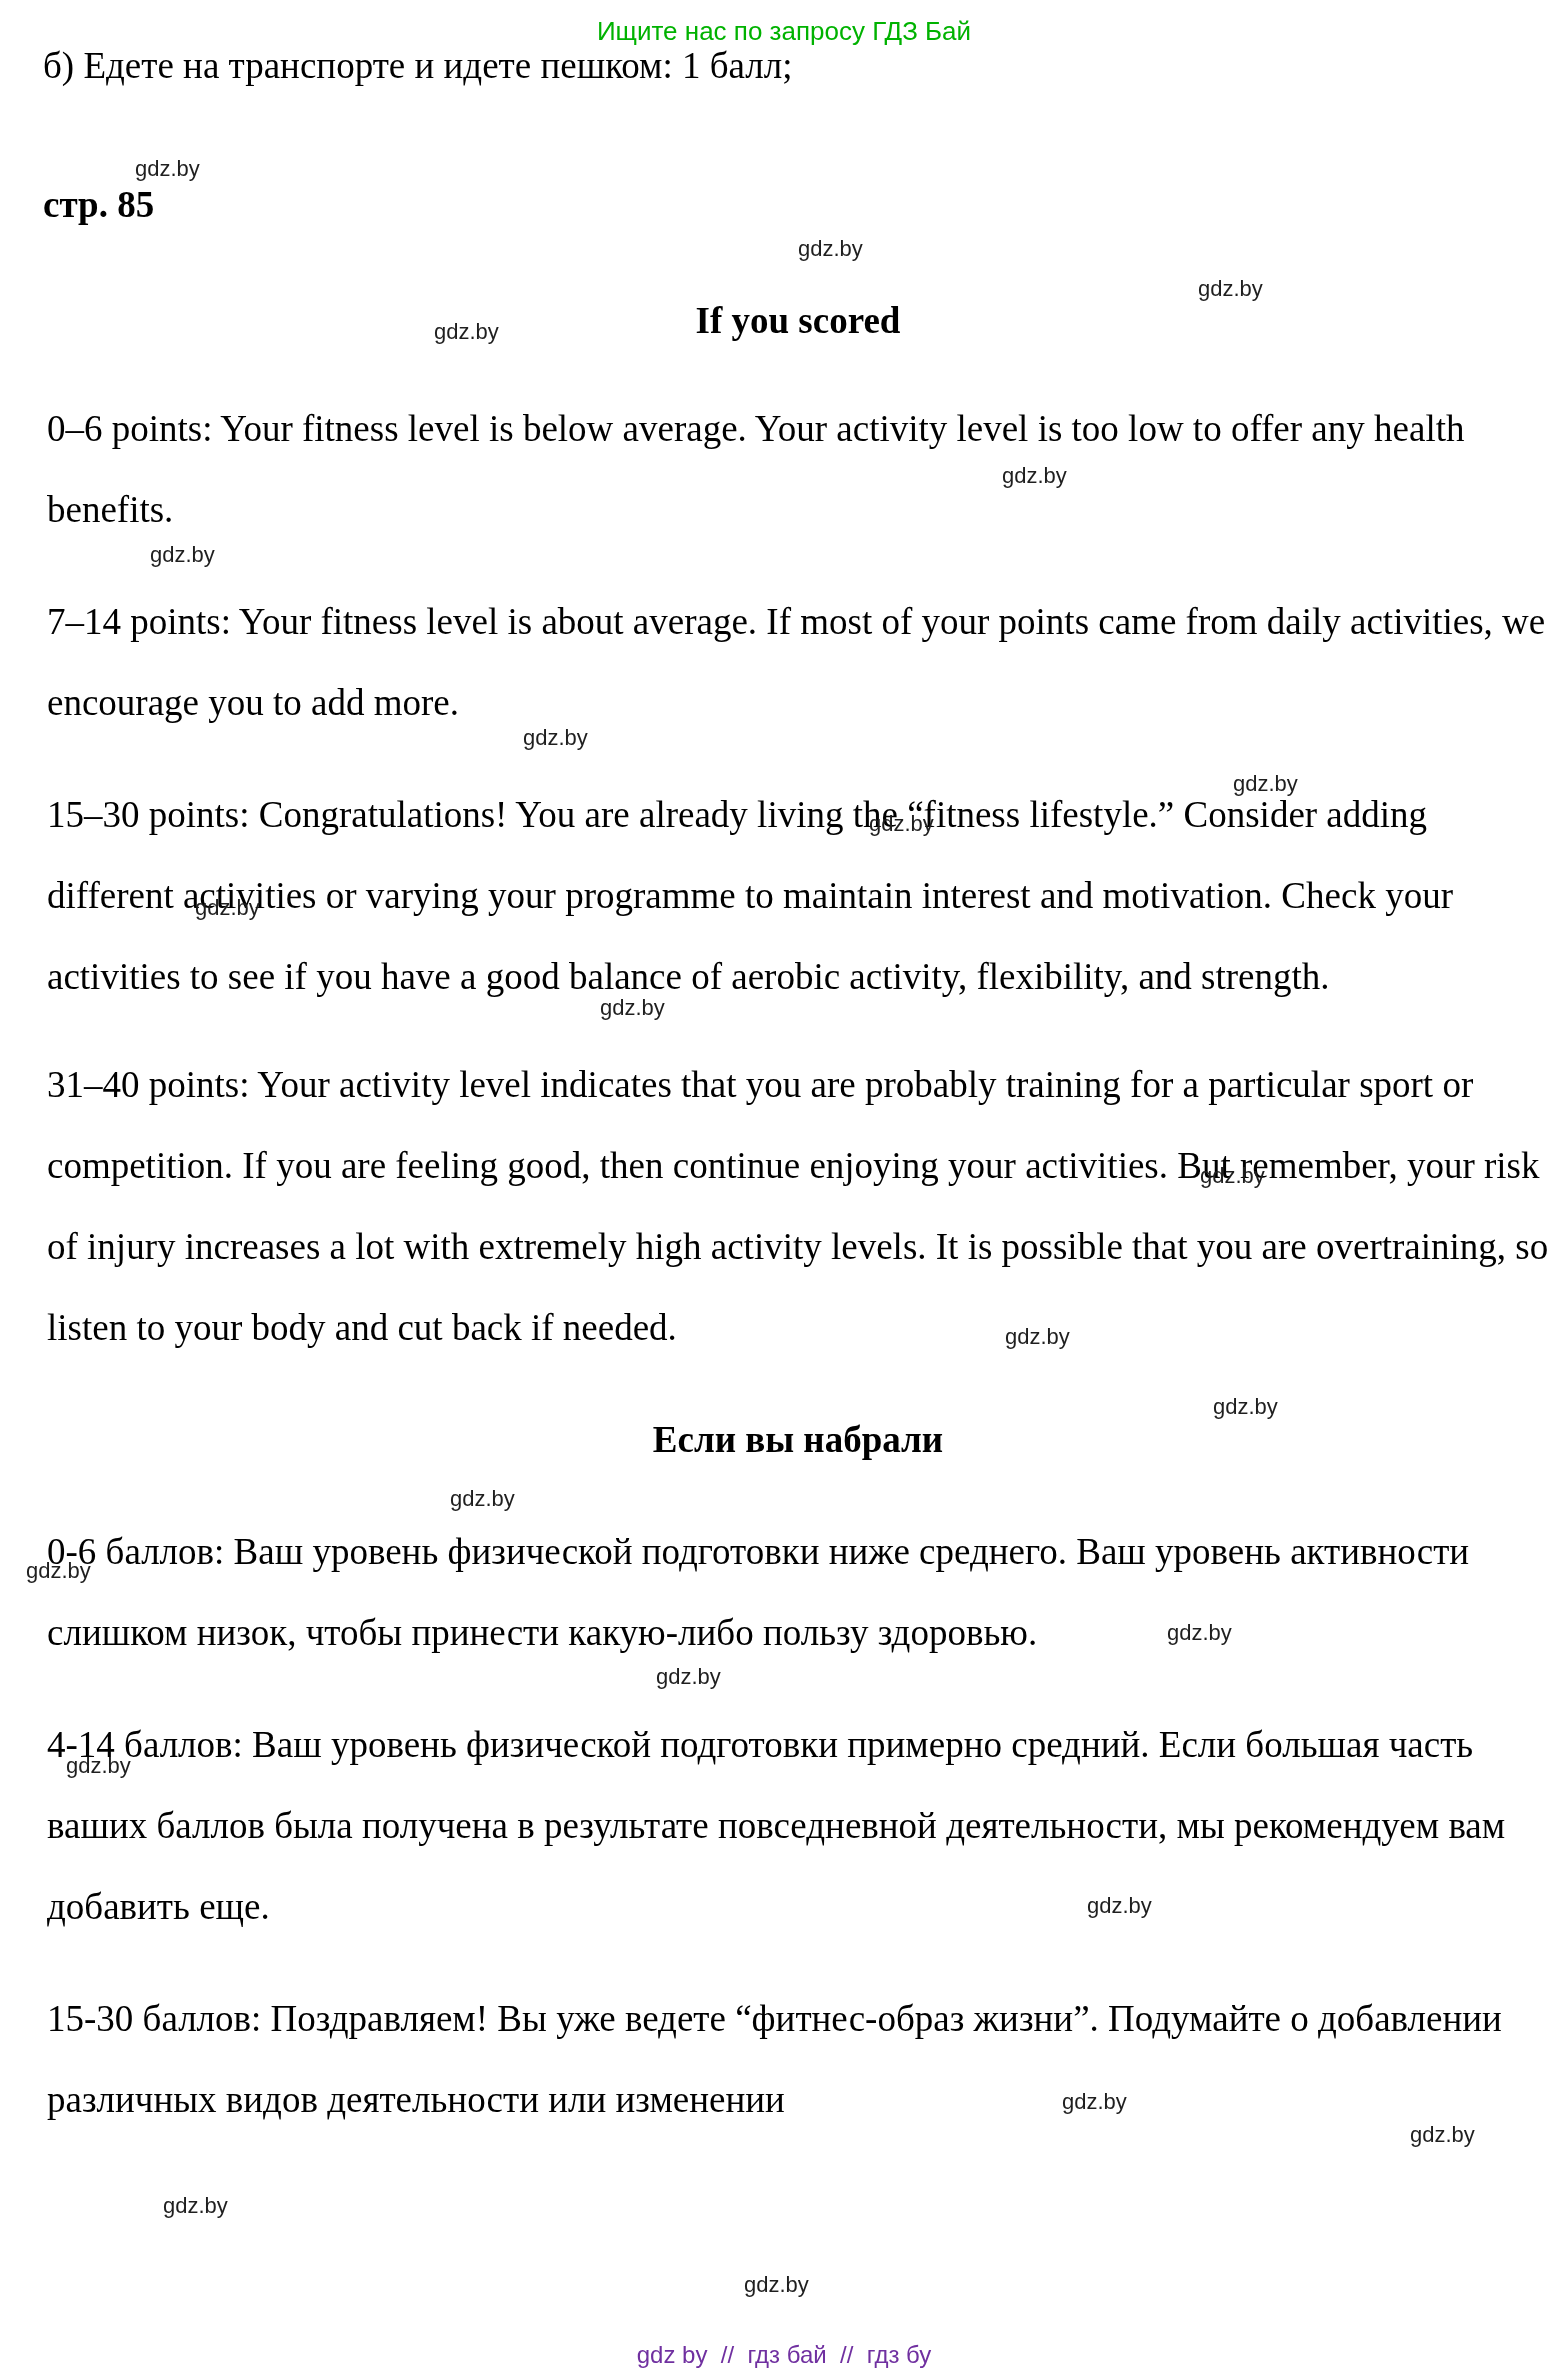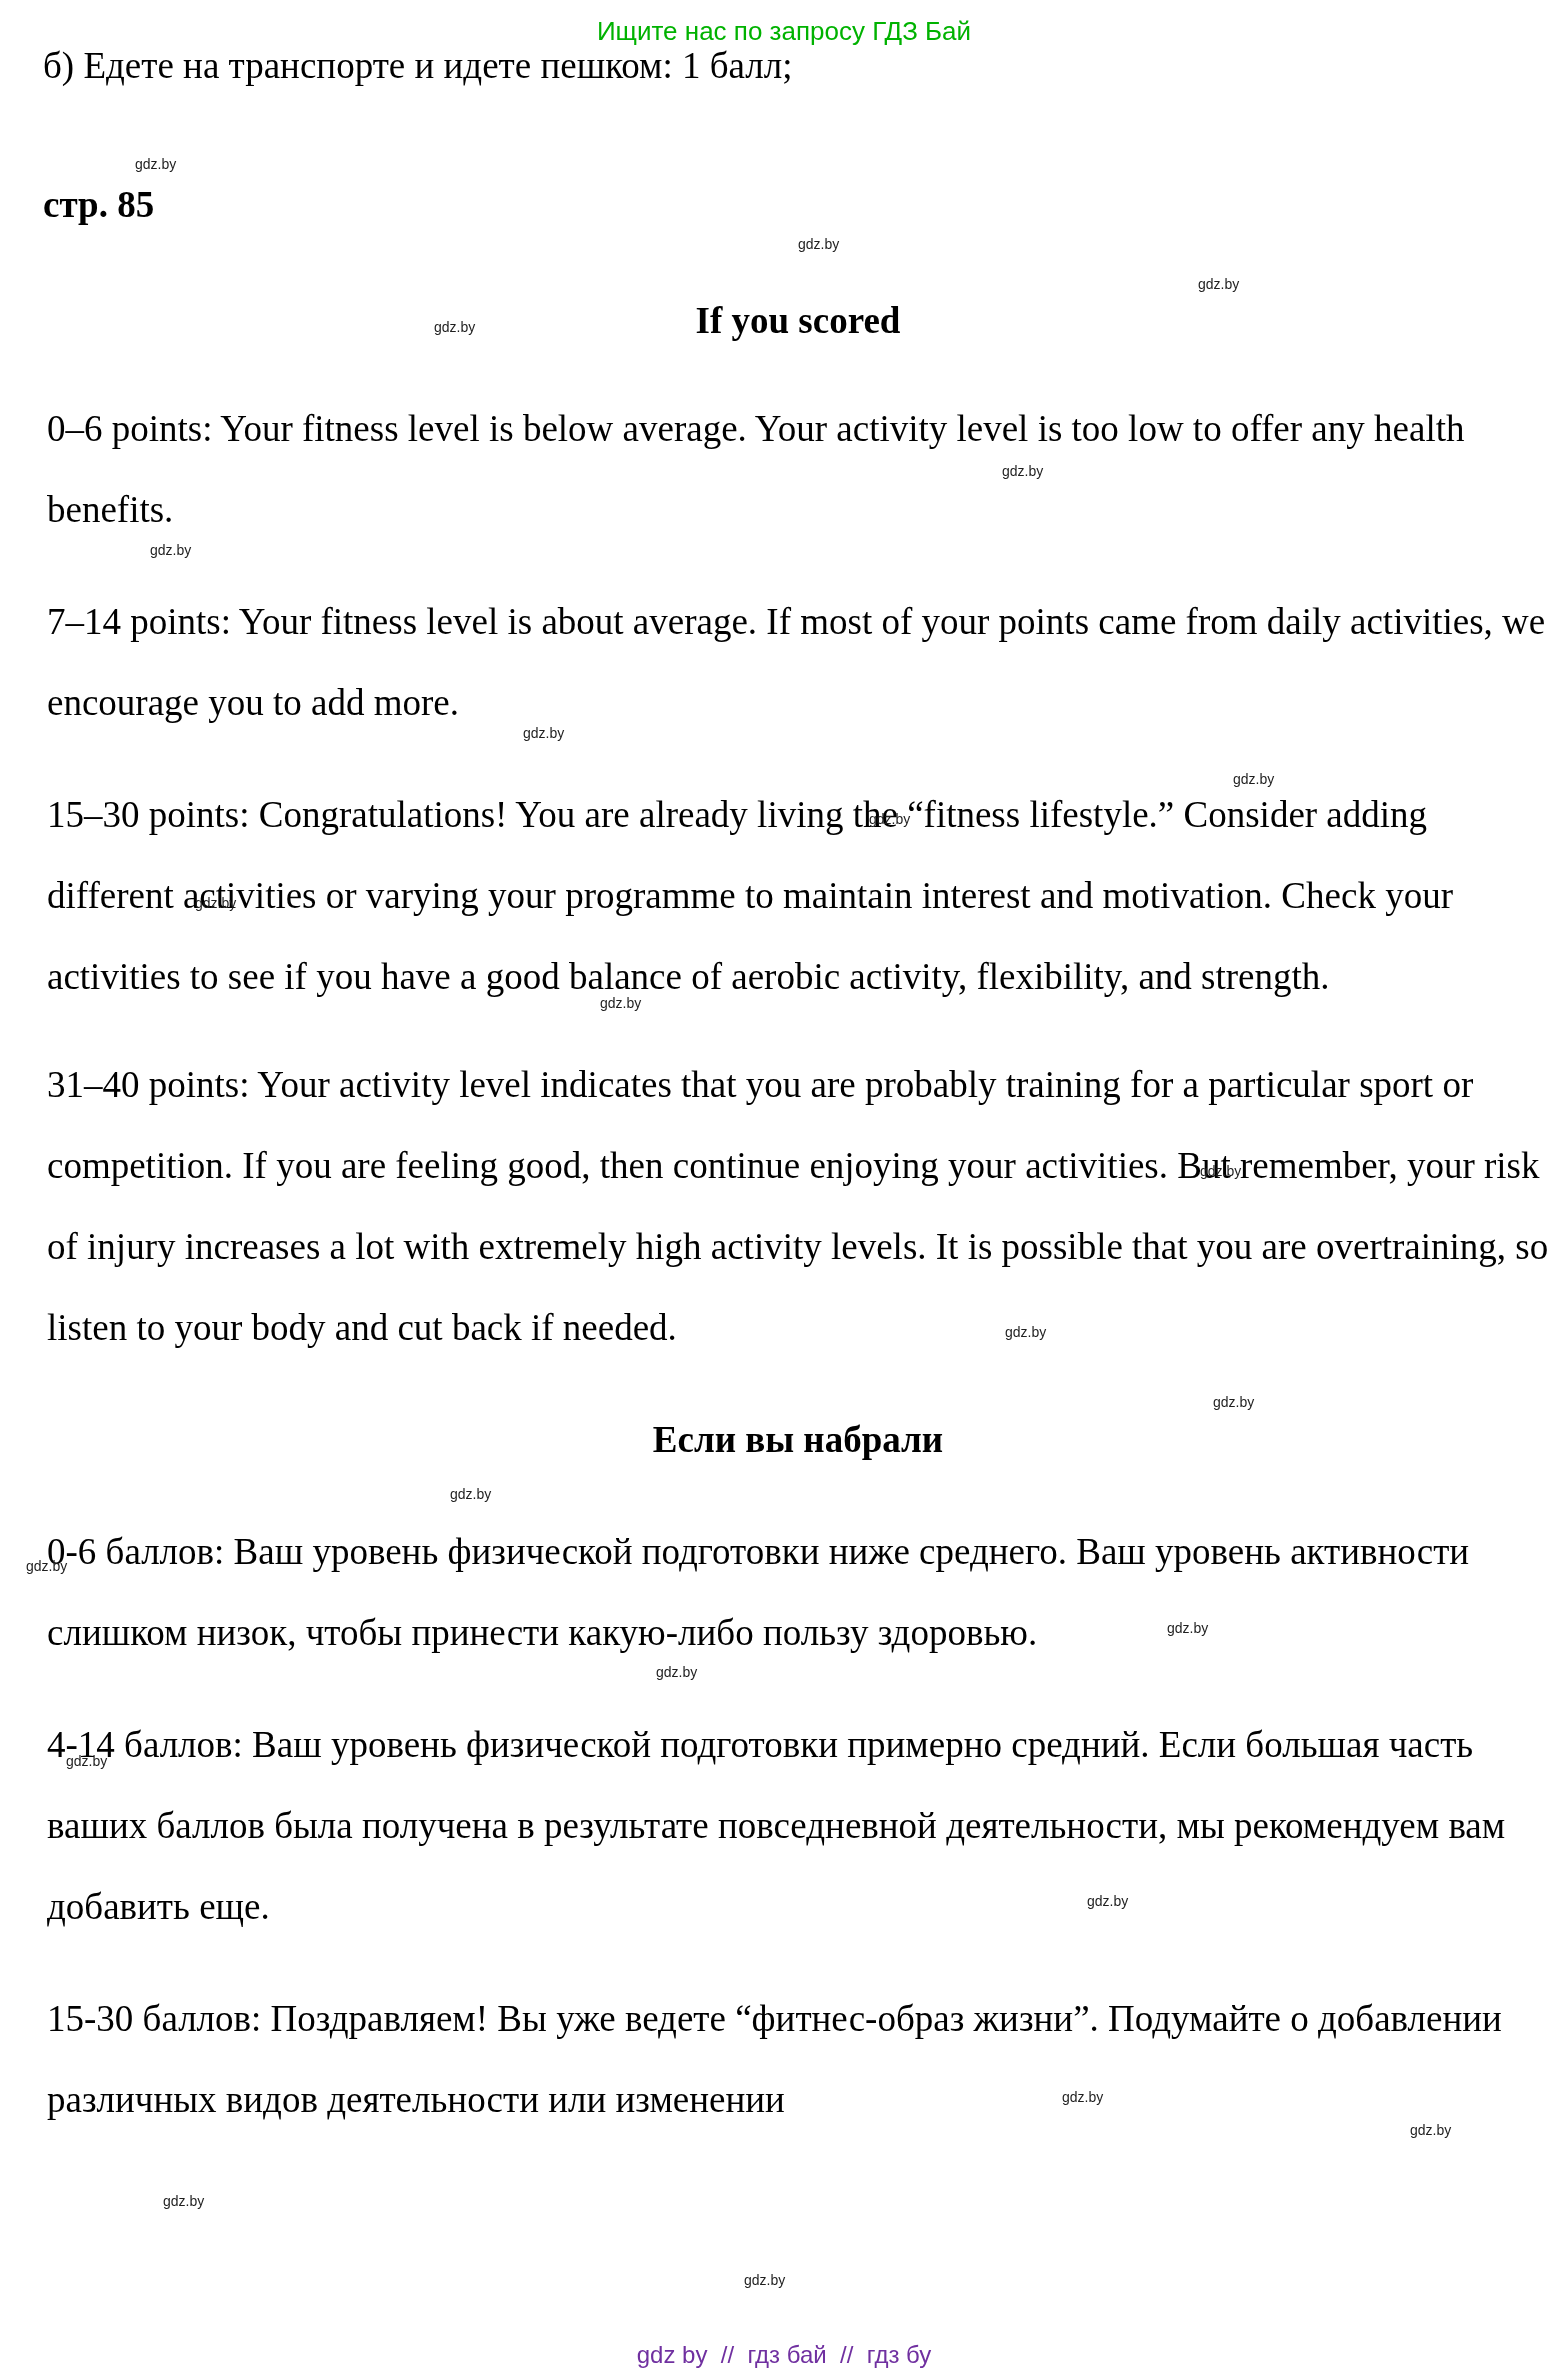--- a/index.html
+++ b/index.html
@@ -50,21 +50,21 @@
     font-weight: bold;
     text-align: center;
   }
   h2.heading-en { margin: 0 0 15.4px 0; }
   h2.heading-ru { margin: 0 0 19px 0; }
   .paragraphs-en p:nth-child(3),
   .paragraphs-en p:nth-child(4) { margin-bottom: 19px; }
   .watermark {
     position: absolute;
     font-family: "Liberation Sans", sans-serif;
-    font-size: 14px;
+    font-size: 22px;
     line-height: 1.1;
     color: var(--watermark, #1f1f1f);
     white-space: nowrap;
   }
 </style>
 </head>
 <body>
 
 <div class="page">
 

